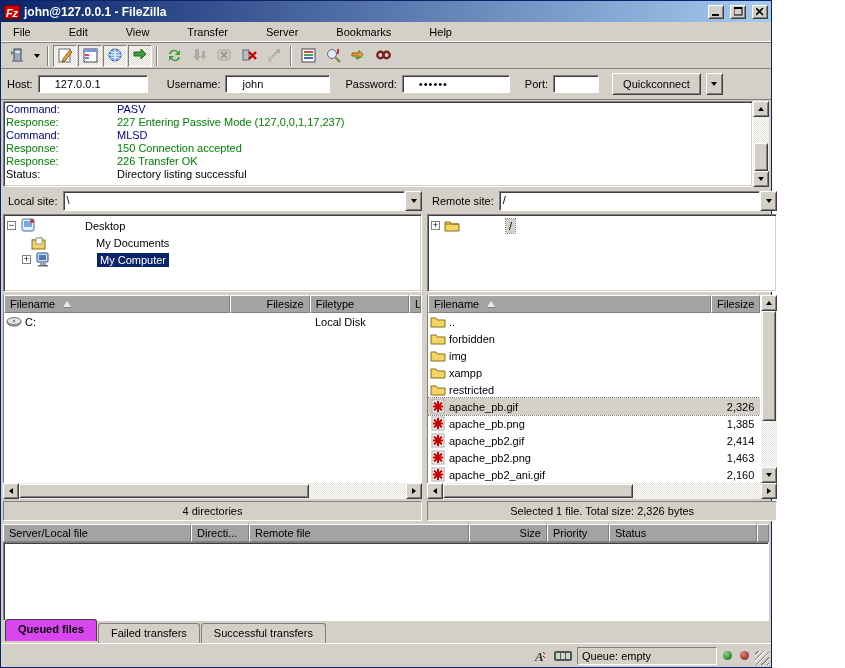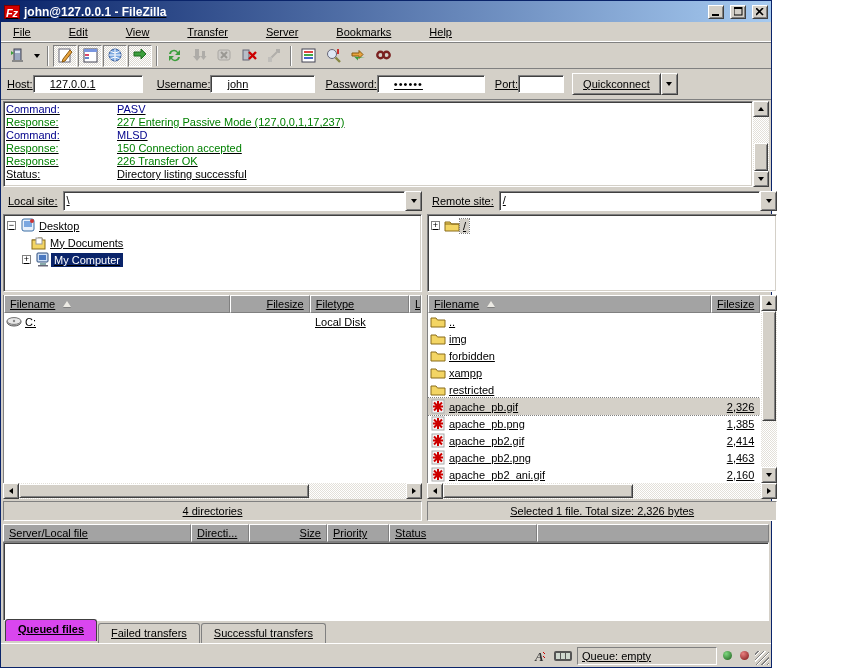--- a/index.html
+++ b/index.html
@@ -1,19 +1,19 @@
 <!DOCTYPE html>
 <html><head>
 <meta charset="utf-8">
 <style>
   * { margin:0; padding:0; box-sizing:border-box; }
   html,body { width:845px; height:668px; }
   body { font-family:"Liberation Sans","DejaVu Sans",sans-serif; font-size:11px; color:#000; }
 
-  .window { width:772px; height:668px; background:#d4d0c8; border:1px solid #0a246a; display:flex; flex-direction:column;text-decoration:underline; }
+  .window { width:772px; height:668px; background:#d4d0c8; border:1px solid #0a246a; display:flex; flex-direction:column; }
 
   
   .sunken { border:1px solid; border-color:#808080 #fff #fff #808080; box-shadow:inset 1px 1px 0 #404040, inset -1px -1px 0 #d4d0c8; background:#fff; }
   .raised { border:1px solid; border-color:#fff #404040 #404040 #fff; box-shadow:inset 1px 1px 0 #d4d0c8, inset -1px -1px 0 #808080; background:#d4d0c8; }
   .field  { border:1px solid; border-color:#808080 #fff #fff #808080; box-shadow:inset 1px 1px 0 #404040; background:#fff; font:11px "Liberation Sans",sans-serif; padding:2px 16px; }
   .hdrcell{ border:1px solid; border-color:#fff #808080 #808080 #fff; background:#a3a3a3; padding:2px 5px; white-space:nowrap; overflow:hidden; }
 
   
   .titlebar { height:21px; background:linear-gradient(to right,#0a246a,#a6caf0); display:flex; align-items:center; padding:0 3px; gap:4px; flex:0 0 auto; }
   .fz-logo { width:16px; height:14px; background:#d40000; color:#fff; font-weight:bold; font-style:italic; font-size:11px; line-height:14px; text-align:center; border:1px solid #7a0000; }
@@ -29,21 +29,21 @@
   .toolbar { height:27px; display:flex; align-items:center; padding:1px 4px; gap:1px; border-top:1px solid #808080; border-bottom:1px solid #808080; flex:0 0 auto; background:#d4d0c8; }
   .tbtn { width:24px; height:22px; display:flex; align-items:center; justify-content:center; }
   .tbtn.pressed { border:1px solid; border-color:#808080 #fff #fff #808080;
     background-image:conic-gradient(#fff 25%, #dcd8d0 0 50%, #fff 0 75%, #dcd8d0 0); background-size:2px 2px; }
   .tbtn.disabled { opacity:.45; filter:grayscale(1); }
   .tsep { width:2px; height:20px; border-left:1px solid #808080; border-right:1px solid #fff; margin:0 3px; }
   .dd-arrow { width:0; height:0; border-left:3px solid transparent; border-right:3px solid transparent; border-top:4px solid #000; }
   .tbtn-dd { width:13px; height:22px; display:flex; align-items:center; justify-content:center; }
 
   
-  .quickbar { height:31px; display:flex; align-items:center; padding:0 6px; border-bottom:1px solid #808080; flex:0 0 auto; }
+  .quickbar { height:31px; display:flex; align-items:center; padding:0 6px; gap:5px; border-bottom:1px solid #808080; flex:0 0 auto; }
   .quickbar label { white-space:nowrap; }
   .qc-btn { font:11px "Liberation Sans",sans-serif; padding:2px 10px; height:22px; }
   .qc-dd { width:17px; height:22px; display:flex; align-items:center; justify-content:center; }
 
   
   .logwrap { height:86px; margin:1px 2px; display:flex; flex:0 0 auto; }
   .logbox { flex:1; overflow:hidden; padding:1px 2px; }
   .logline { display:flex; line-height:13px; white-space:nowrap;gap:35px; }
   .logline .lbl { width:76px; flex:0 0 auto; }
   .log-command { color:#00008b; }
@@ -69,21 +69,21 @@
   .siterow { height:22px; display:flex; align-items:center; gap:0; margin-bottom:2px; }
   .sitelabel { padding:3px 5px; white-space:nowrap; }
   .sitecombo { flex:1; height:20px; display:flex; align-items:stretch; }
   .sitecombo .field { flex:1; padding:2px 3px; }
   .combo-dd { width:17px; display:flex; align-items:center; justify-content:center; }
 
   .treebox { height:78px; margin-bottom:3px; padding:2px 1px; overflow:hidden; }
   .treerow { display:flex; align-items:center; height:17px; white-space:nowrap; }
   .expander { width:9px; height:9px; border:1px solid #808080; background:#fff; font-size:9px; line-height:7px; text-align:center; margin:0 4px 0 2px; flex:0 0 auto; color:#000; }
   .tree-indent { width:15px; flex:0 0 auto; }
-  .tree-label { padding:1px 3px; }
+  .tree-label { padding:1px 3px;margin-left:46px; }
   .sel-active { background:#0a246a; color:#fff; }
   .sel-inactive { background:#d4d0c8; outline:1px dotted #808080; }
 
   .listwrap { display:flex; flex:0 0 auto; }
   .listmain { flex:1; display:flex; flex-direction:column; overflow:hidden; border-left:1px solid #808080; border-right:1px solid #fff; background:#fff; box-shadow:inset 1px 0 0 #404040; }
   .hdrrow { display:flex; height:18px; flex:0 0 auto; }
   .listbody { height:170px; background:#fff; overflow:hidden; }
   .filerow { display:flex; align-items:center; height:17px; white-space:nowrap; }
   .fr-name { flex:1; display:flex; align-items:center; gap:3px; overflow:hidden; padding-left:2px; }
   .fr-size { width:100px; text-align:right; padding-right:6px; flex:0 0 auto; }
@@ -436,32 +436,32 @@
                 </span>
                 <span class="fr-size"></span>
               </div>
             <div class="filerow">
                 <span class="fr-name">
                   <span class="icon16">
                     <svg width="16" height="13">
                       <path d="M1 3 h5 l1.5 2 H15 v7 H1z" fill="#f3d564" stroke="#8a6d1a"></path>
                     </svg>
                   </span>
-                  <span>img</span>
+                  <span>forbidden</span>
                 </span>
                 <span class="fr-size"></span>
               </div>
             <div class="filerow">
                 <span class="fr-name">
                   <span class="icon16">
                     <svg width="16" height="13">
                       <path d="M1 3 h5 l1.5 2 H15 v7 H1z" fill="#f3d564" stroke="#8a6d1a"></path>
                     </svg>
                   </span>
-                  <span>forbidden</span>
+                  <span>img</span>
                 </span>
                 <span class="fr-size"></span>
               </div>
             <div class="filerow">
                 <span class="fr-name">
                   <span class="icon16">
                     <svg width="16" height="13">
                       <path d="M1 3 h5 l1.5 2 H15 v7 H1z" fill="#f3d564" stroke="#8a6d1a"></path>
                     </svg>
                   </span>
@@ -574,20 +574,21 @@
           </div>
       </div>
       <div class="panestatus">Selected 1 file. Total size: 2,326 bytes</div>
     </div>
   </div>
 
   <div class="queuearea">
     <div class="hdrrow">
       <div class="hdrcell" style="width:188px">Server/Local file</div>
       <div class="hdrcell" style="width:58px">Directi...</div>
+      <div class="hdrcell" style="width:220px">Remote file</div>
       <div class="hdrcell" style="width:78px; text-align:right">Size</div>
       <div class="hdrcell" style="width:62px">Priority</div>
       <div class="hdrcell" style="width:148px">Status</div>
       <div class="hdrcell" style="flex:1"></div>
     </div>
     <div class="queuebody"></div>
     <div class="tabs">
       <div class="tab active">Queued files</div>
       <div class="tab">Failed transfers</div>
       <div class="tab">Successful transfers</div>

